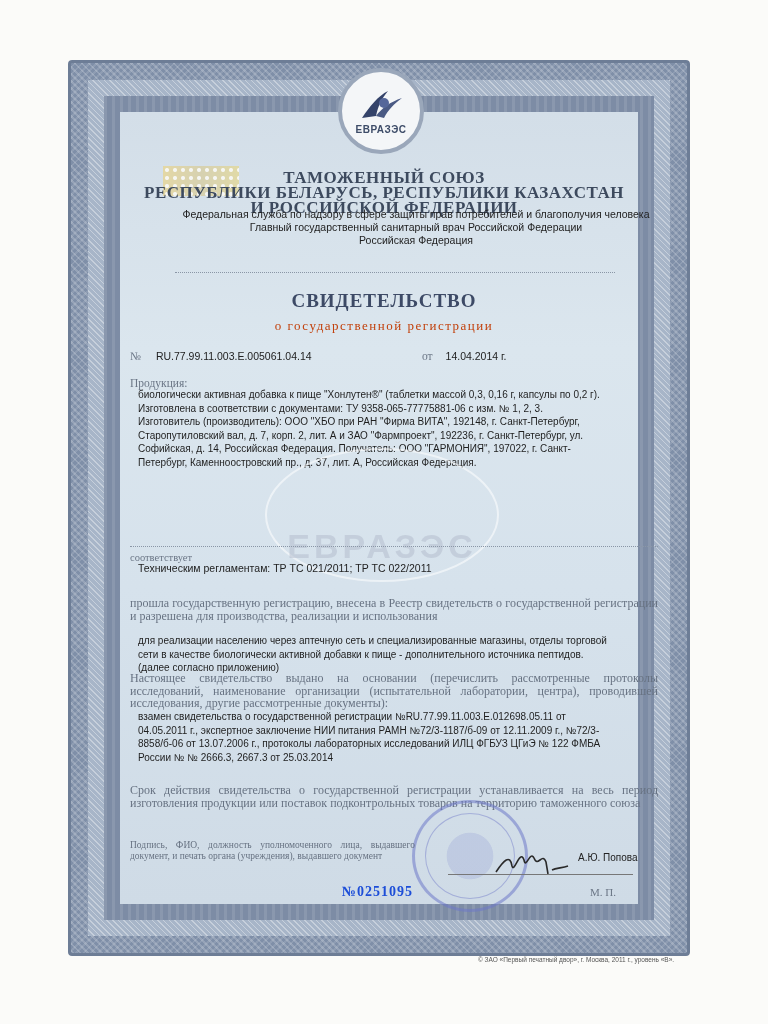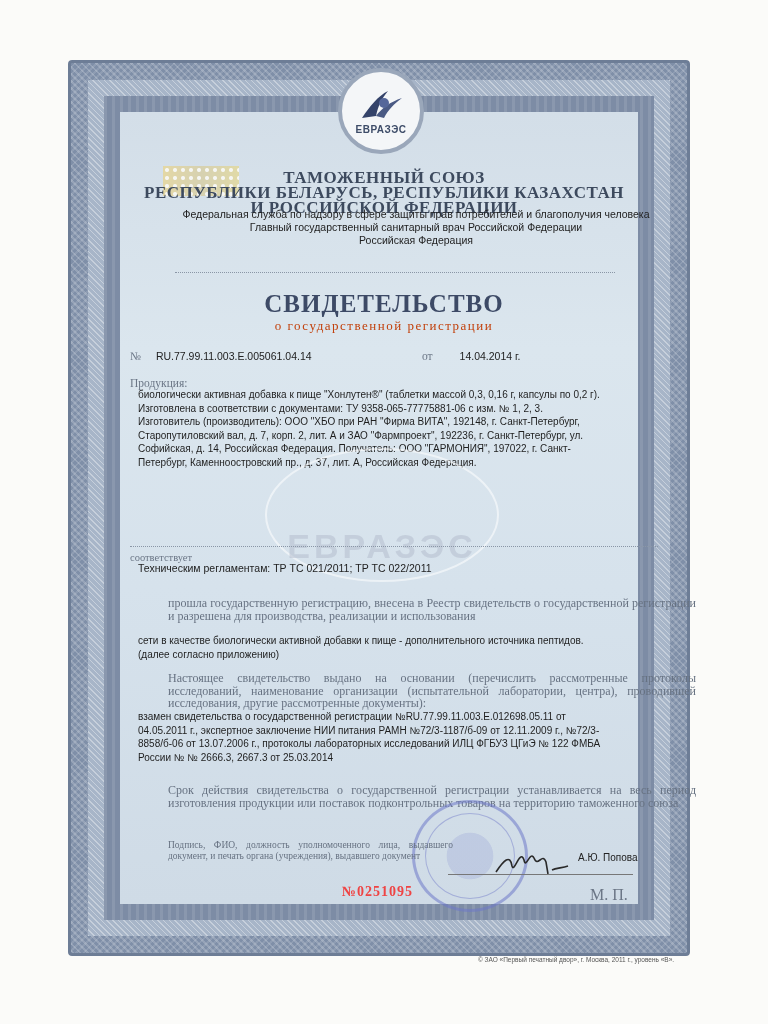--- a/index.html
+++ b/index.html
@@ -50,28 +50,28 @@
       border:2px solid rgba(255,255,255,0.55);
       display:flex; align-items:flex-end; justify-content:center;
     }
     .watermark span { color:rgba(180,190,205,0.55); font-size:34px; font-weight:bold; letter-spacing:4px; padding-bottom:14px; }
 
     .t { position:absolute; left:0; width:768px; text-align:center; }
     .serif { font-family:"Liberation Serif", serif; }
     .h-union { top:170px; font-size:17px; font-weight:bold; color:#3d4a5e; letter-spacing:0.5px; line-height:15px; }
     .h-agency { top:208px; font-size:10.5px; color:#222; line-height:13px;padding-left:32px; }
     .fine { position:absolute; left:175px; width:440px; height:1px; border-top:1px dotted #8a96a6; }
-    .title { top:290px; font-size:25px; font-weight:bold; color:#3d4a66; letter-spacing:1px; }
+    .title { top:290px; font-size:19px; font-weight:bold; color:#3d4a66; letter-spacing:1px; }
     .subtitle { top:318px; font-size:13px; color:#c2410c; letter-spacing:1.5px; }
 
     .row { position:absolute; font-size:10.5px; color:#222; }
     .label-serif { font-family:"Liberation Serif", serif; color:#6b7686; font-size:11.5px; }
     .body { position:absolute; left:138px; width:520px; font-size:10px; line-height:13.5px; color:#1e1e1e; }
-    .para { position:absolute; left:130px; width:528px; font-family:"Liberation Serif", serif; font-size:12px; line-height:12.5px; color:#677282; text-align:justify;margin-left:38px; }
-    .serial { position:absolute; left:342px; top:884px; font-family:"Liberation Serif", serif; font-weight:bold; color:#ef4444; font-size:14px; letter-spacing:1px; }
+    .para { position:absolute; left:130px; width:528px; font-family:"Liberation Serif", serif; font-size:12px; line-height:12.5px; color:#677282; text-align:justify; }
+    .serial { position:absolute; left:342px; top:884px; font-family:"Liberation Serif", serif; font-weight:bold; color:#1d4ed8; font-size:14px; letter-spacing:1px; }
     .stamp {
       position:absolute; left:412px; top:800px; width:116px; height:112px; border-radius:50%;
       border:3px solid rgba(110,120,200,0.55); box-sizing:border-box;
       background: radial-gradient(circle, rgba(140,150,210,0.25) 0 30%, transparent 31% 100%);
     }
     .stamp::after {
       content:""; position:absolute; left:10px; top:10px; right:10px; bottom:10px; border-radius:50%;
       border:1px solid rgba(110,120,200,0.45);
     }
     .sig-line { position:absolute; left:448px; top:874px; width:185px; border-top:1px solid #777; }
@@ -111,21 +111,21 @@
 
 <div class="t serif title">СВИДЕТЕЛЬСТВО</div>
 <div class="t serif subtitle">о государственной регистрации</div>
 
 <div class="row" style="left:130px; top:350px;">
   <span class="label-serif">№</span>
   <span style="margin-left:12px;">RU.77.99.11.003.E.005061.04.14</span>
 </div>
 <div class="row" style="left:422px; top:350px;">
   <span class="label-serif">от</span>
-  <span style="margin-left:24px;">14.04.2014 г.</span>
+  <span style="margin-left:10px;">14.04.2014 г.</span>
 </div>
 
 <div class="row label-serif" style="left:130px; top:377px;">Продукция:</div>
 <div class="body" style="top:388px;">
   <div>биологически активная добавка к пище "Хонлутен®" (таблетки массой 0,3, 0,16 г, капсулы по 0,2 г).</div>
   <div>Изготовлена в соответствии с документами: ТУ 9358-065-77775881-06 с изм. № 1, 2, 3.</div>
   <div>Изготовитель (производитель): ООО "ХБО при РАН "Фирма ВИТА", 192148, г. Санкт-Петербург,</div>
   <div>Старопутиловский вал, д. 7, корп. 2, лит. А и ЗАО "Фармпроект", 192236, г. Санкт-Петербург, ул.</div>
   <div>Софийская, д. 14, Российская Федерация.  Получатель: ООО "ГАРМОНИЯ", 197022, г. Санкт-</div>
   <div>Петербург, Каменноостровский пр., д. 37, лит. А, Российская Федерация.</div>
@@ -135,20 +135,21 @@
   <span>ЕВРАЗЭС</span>
 </div>
 
 <div class="fine" style="left:130px; width:528px; top:546px;"></div>
 
 <div class="row label-serif" style="left:130px; top:552px; font-size:10.5px;">соответствует</div>
 <div class="row" style="left:138px; top:562px; font-size:10.5px;">Техническим регламентам: ТР ТС 021/2011; ТР ТС 022/2011</div>
 
 <div class="para" style="top:597px;">прошла государственную регистрацию, внесена в Реестр свидетельств о государственной регистрации и разрешена для производства, реализации и использования</div>
 <div class="body" style="top:634px;">
+  <div>для реализации населению через аптечную сеть и специализированные магазины, отделы торговой</div>
   <div>сети в качестве биологически активной добавки к пище - дополнительного источника пептидов.</div>
   <div>(далее согласно приложению)</div>
 </div>
 
 <div class="para" style="top:672px;">Настоящее свидетельство выдано на основании (перечислить рассмотренные протоколы исследований, наименование организации (испытательной лаборатории, центра), проводившей исследования, другие рассмотренные документы):</div>
 <div class="body" style="top:710px;">
   <div>взамен свидетельства о государственной регистрации №RU.77.99.11.003.E.012698.05.11 от</div>
   <div>04.05.2011 г., экспертное заключение НИИ питания РАМН №72/3-1187/б-09 от 12.11.2009 г., №72/3-</div>
   <div>8858/б-06 от 13.07.2006 г., протоколы лабораторных исследований ИЛЦ ФГБУЗ ЦГиЭ № 122 ФМБА</div>
   <div>России № № 2666.3, 2667.3 от 25.03.2014</div>
@@ -158,17 +159,17 @@
 
 <div class="stamp"></div>
 
 <div class="para" style="top:840px; width:285px; font-size:9.5px; line-height:11px;">Подпись, ФИО, должность уполномоченного лица, выдавшего документ, и печать органа (учреждения), выдавшего документ</div>
 
 <svg style="position:absolute; left:492px; top:840px;" width="80" height="42" viewBox="0 0 80 42">
   <path d="M4 32 C12 20, 18 14, 20 26 C22 34, 28 8, 32 20 C34 30, 38 10, 42 18 C46 28, 50 12, 54 22 L56 34 M60 30 C64 28, 70 28, 76 26" stroke="#2a2a2a" stroke-width="1.6" fill="none"></path>
 </svg>
 <div class="sig-line"></div>
 <div class="row" style="left:578px; top:852px; font-size:10px;">А.Ю. Попова</div>
-<div class="row label-serif" style="left:590px; top:886px; font-size:16px;">М. П.</div>
+<div class="row label-serif" style="left:590px; top:886px; font-size:11px;">М. П.</div>
 
 <div class="serial">№0251095</div>
 
 <div class="printer">© ЗАО «Первый печатный двор», г. Москва, 2011 г., уровень «В».</div>
 
 </body></html>

